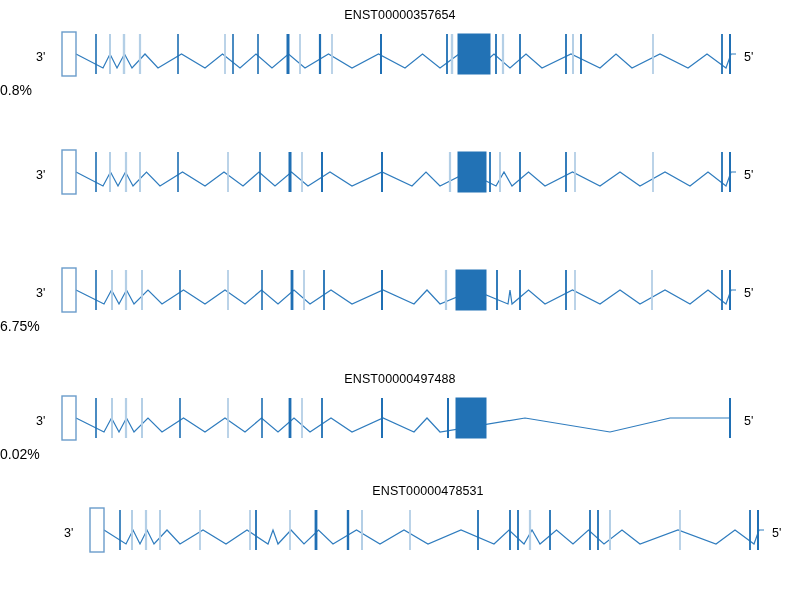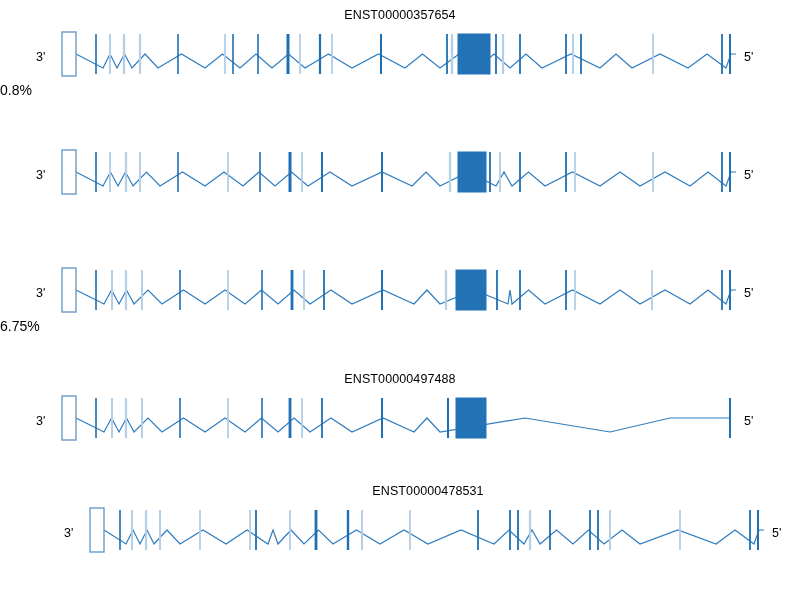--- a/index.html
+++ b/index.html
@@ -188,20 +188,21 @@
           <rect x="288.6" y="6" width="2.8" height="40" fill="#1f6fb4"></rect>
           <rect x="301.1" y="6" width="1.8" height="40" fill="#b4cfe6"></rect>
           <rect x="321.1" y="6" width="1.8" height="40" fill="#1f6fb4"></rect>
           <rect x="381" y="6" width="2" height="40" fill="#1f6fb4"></rect>
           <rect x="447" y="6" width="2" height="40" fill="#1f6fb4"></rect>
           <rect x="729" y="6" width="2" height="40" fill="#1f6fb4"></rect>
           <rect x="456" y="6" width="30" height="40" fill="#2272b5" stroke="#2272b5" stroke-width="1"></rect>
           <rect x="62" y="4" width="14" height="44" fill="#ffffff" stroke="#6a9ccb" stroke-width="1.4"></rect>
         </svg>
       </div>
+      <div class="panel-pct">0.02%</div>
     </div>
     <div class="panel" style="top: 476px; margin-left: 28px;">
       <div class="panel-title">ENST00000478531</div>
       <div class="end-label left">3'</div>
       <div class="end-label right">5'</div>
       <div class="track">
         <svg width="800" height="54" viewBox="0 0 800 54">
           <path d="M 76 26 L 98 40 L 105 26 L 112 40 L 119 26 L 126 40 L 139 26 L 152 40 L 175 26 L 198 40 L 219 26 L 240 40 L 245 26 L 250 40 L 263 26 L 276 40 L 290.5 26 L 305 40 L 328.5 26 L 352 40 L 376 26 L 400 40 L 433 26 L 466 40 L 481 26 L 496 40 L 504 26 L 512 40 L 528.5 26 L 545 40 L 560.5 26 L 576 40 L 594 26 L 612 40 L 650 26 L 688 40 L 707 26 L 726 40 L 731 26 L 736 26" fill="none" stroke="#2f7cbe" stroke-width="1.2" stroke-linejoin="miter"></path>
           <rect x="91.2" y="6" width="1.6" height="40" fill="#1f6fb4"></rect>
           <rect x="103" y="6" width="2" height="40" fill="#b4cfe6"></rect>

